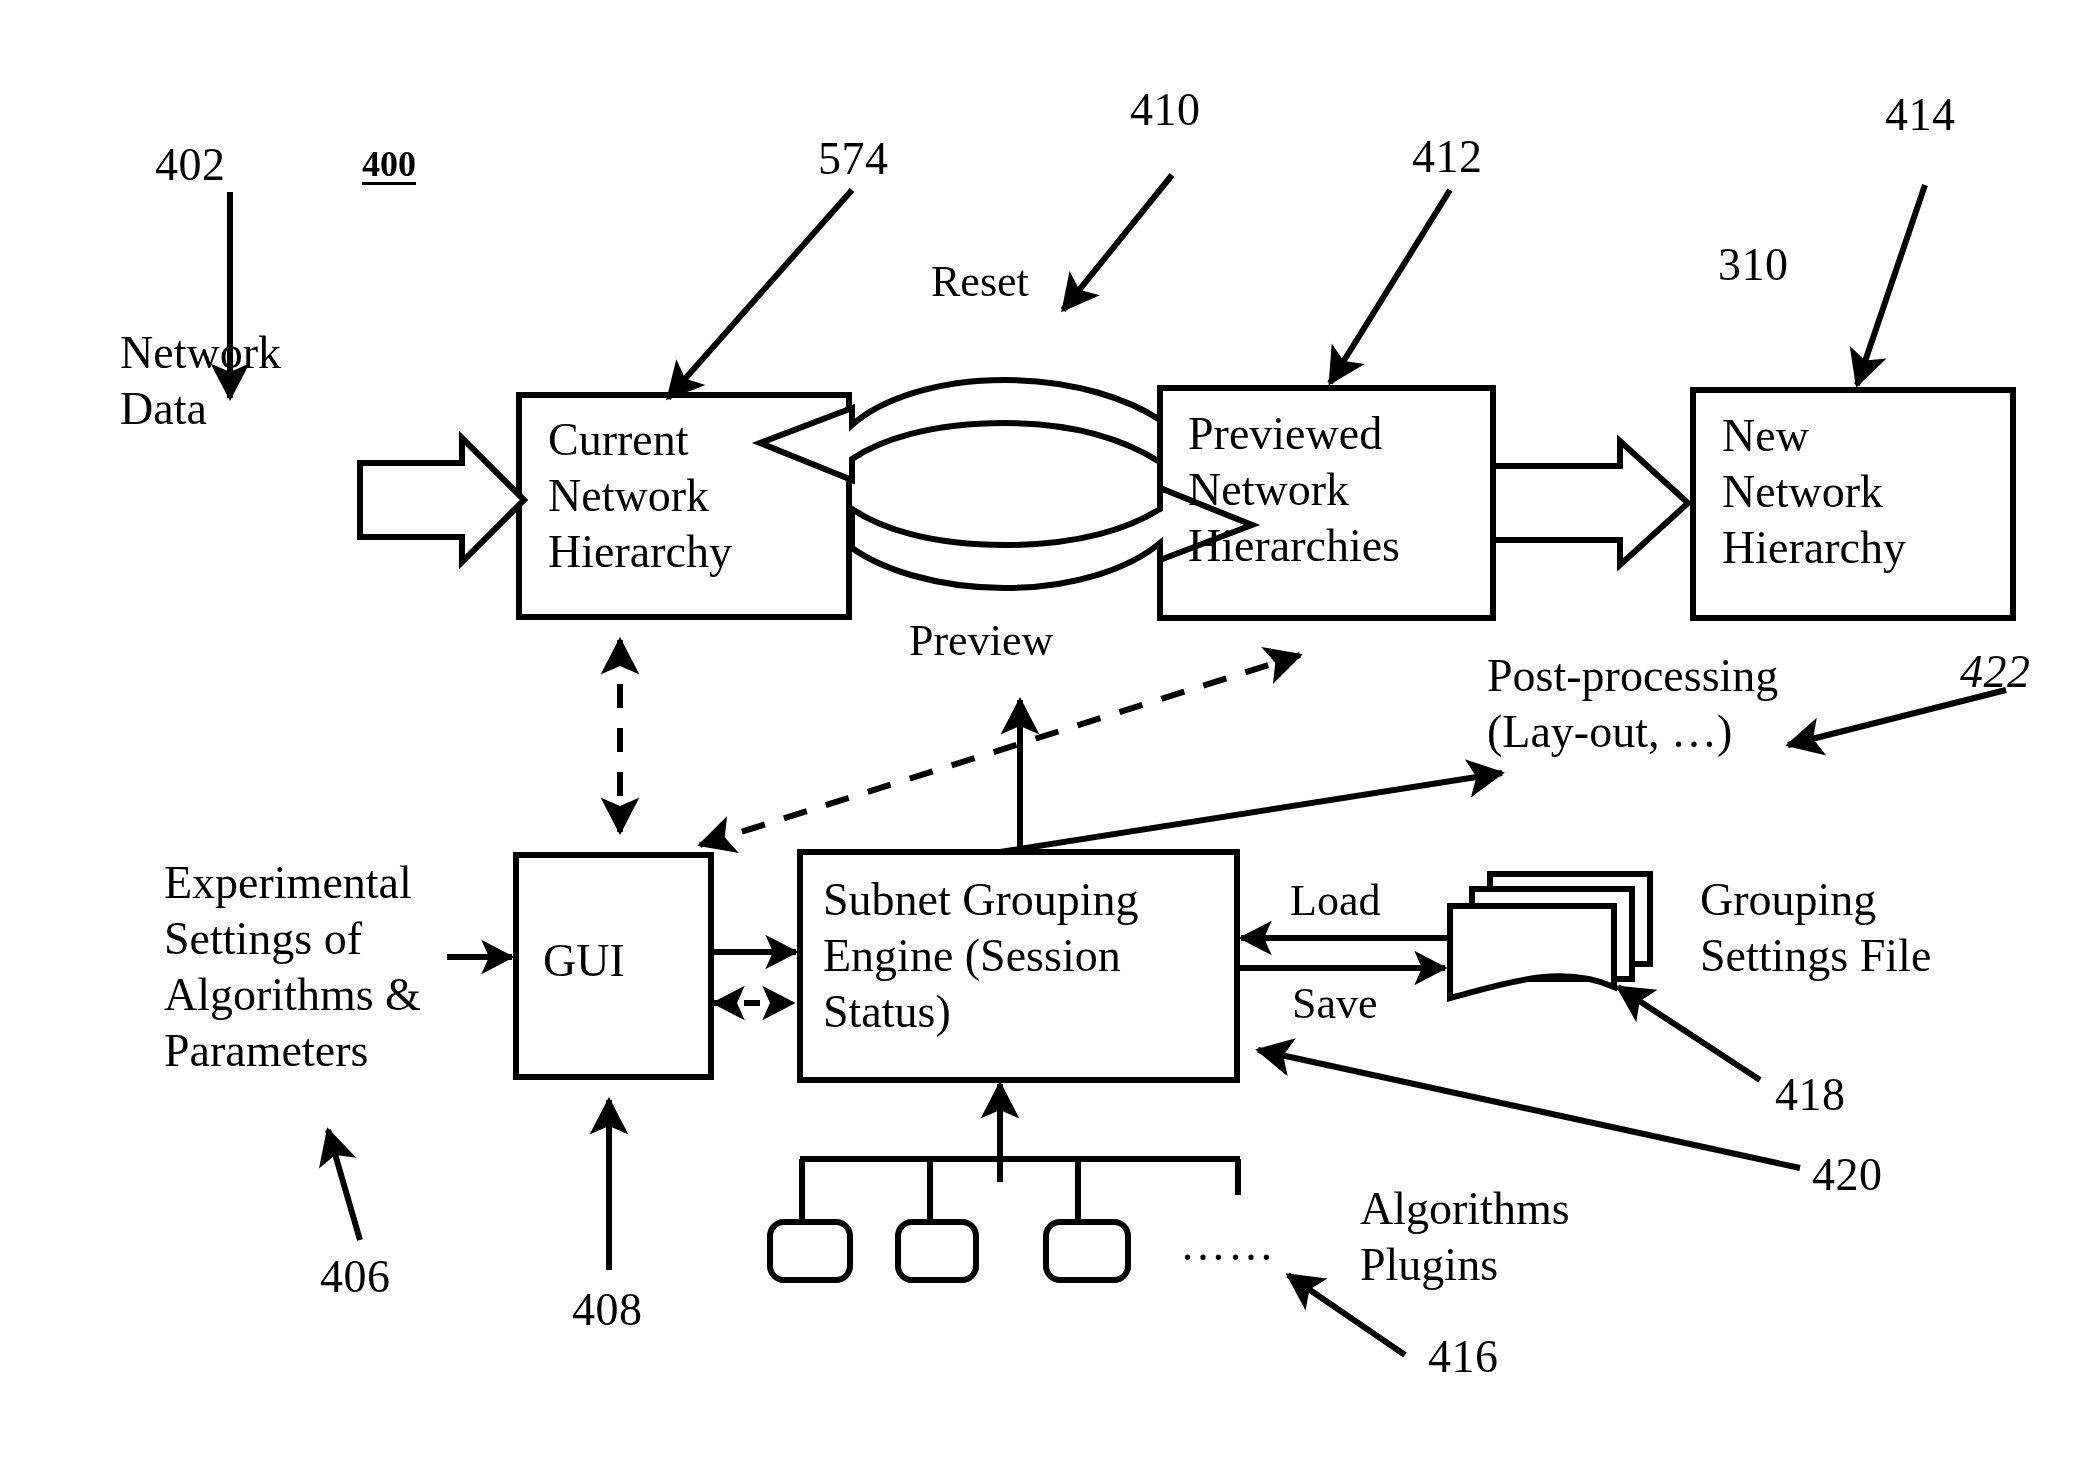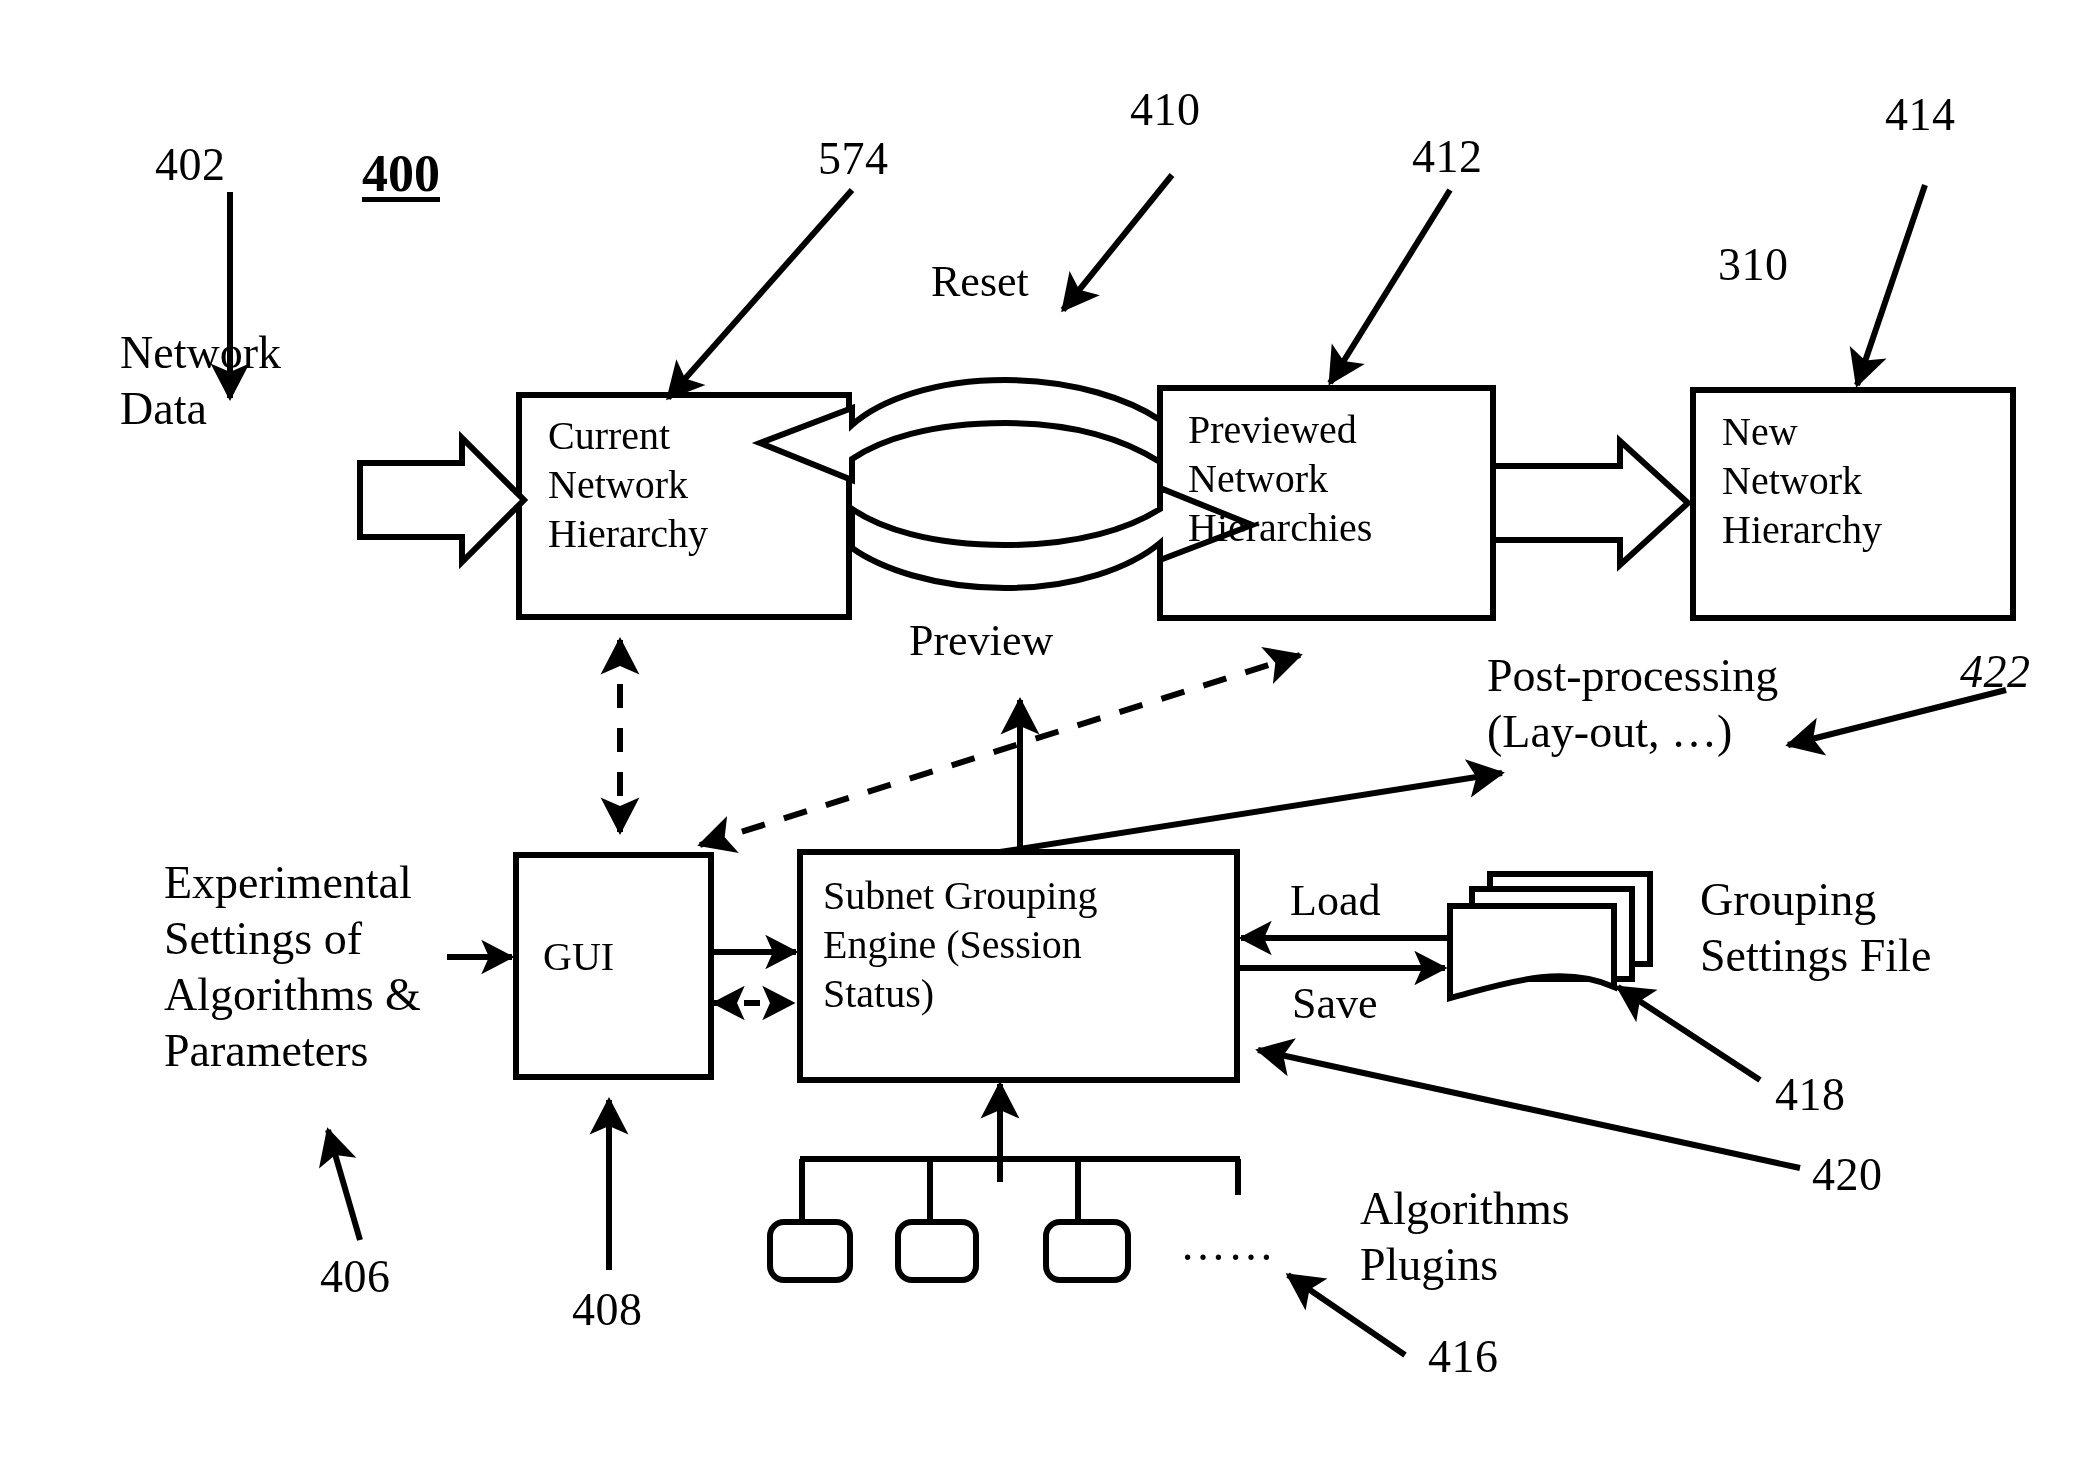--- a/index.html
+++ b/index.html
@@ -31,25 +31,25 @@
     font-family: "Liberation Serif", "DejaVu Serif", serif;
     color: #000;
     white-space: pre;
     line-height: 1.18;
   }
   .ref {
     font-size: 46px;
     letter-spacing: 0.5px;
   }
   .boxtext {
-    font-size: 40px;
+    font-size: 46px;
     line-height: 1.22;
   }
   .figno {
-    font-size: 52px;
+    font-size: 36px;
     font-weight: bold;
     text-decoration: underline;
     text-underline-offset: 6px;
   }
   .edgelbl {
     font-size: 44px;
   }
   .freetext {
     font-size: 46px;
     line-height: 1.22;

